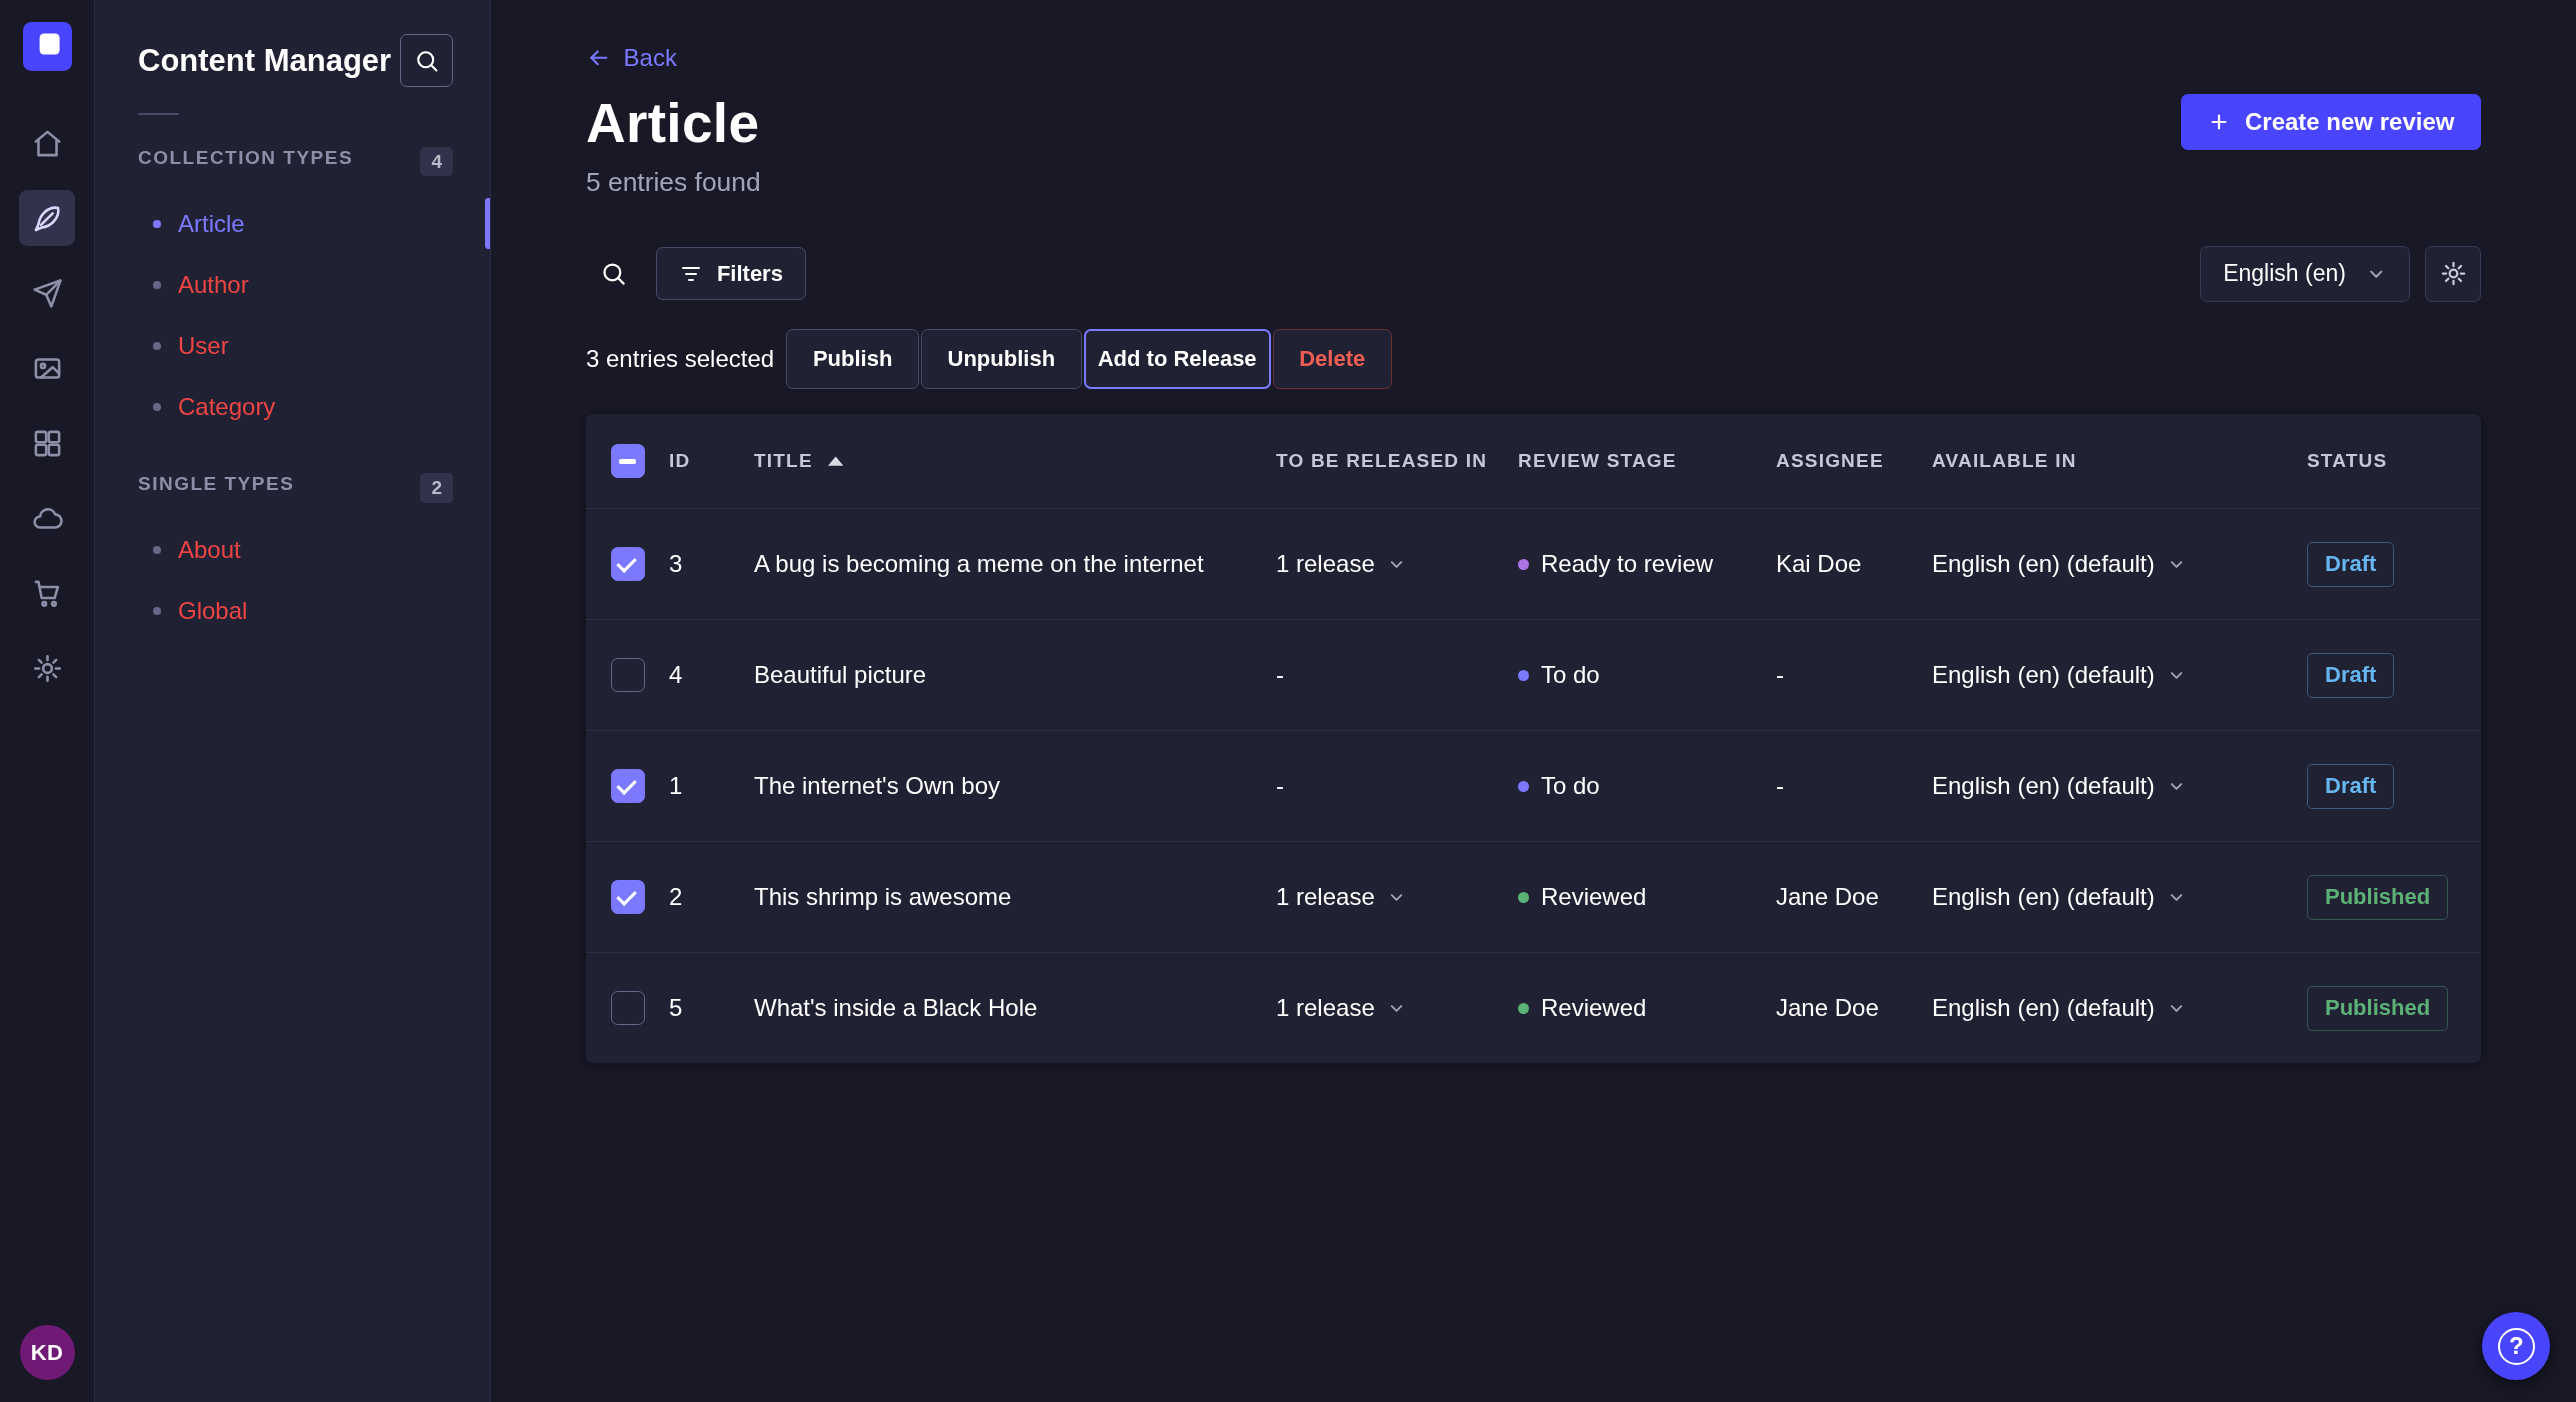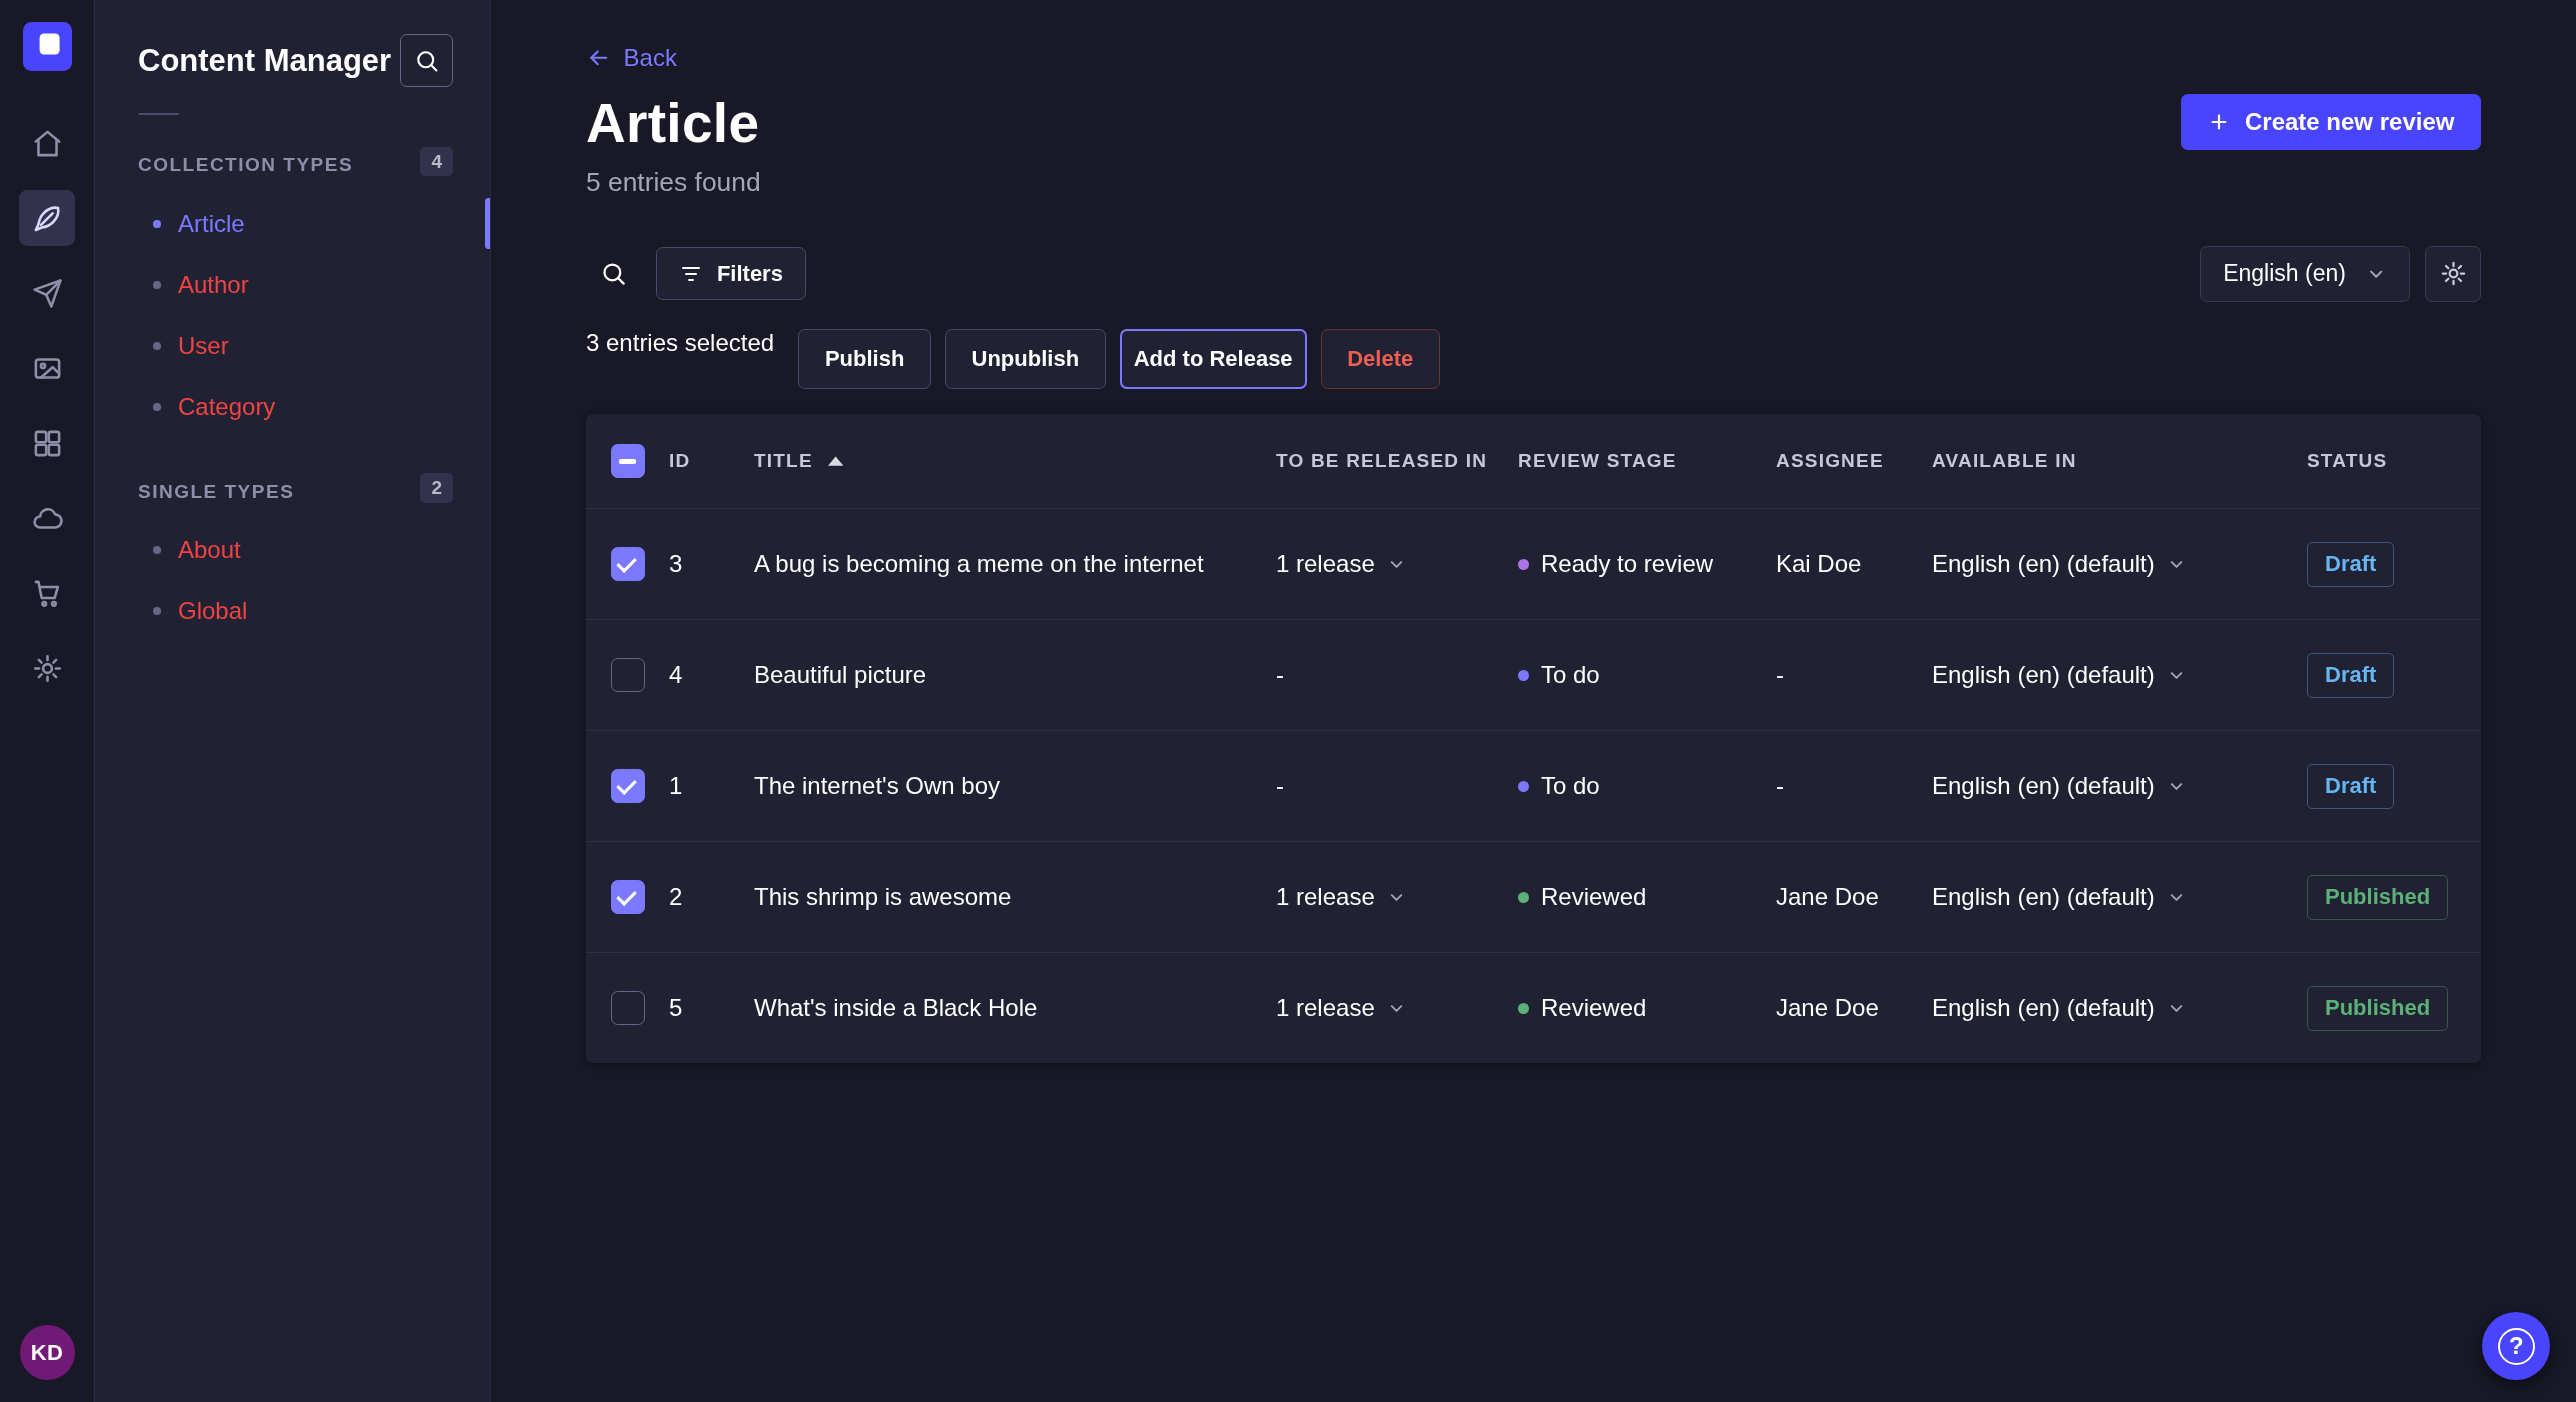--- a/index.html
+++ b/index.html
@@ -17,21 +17,21 @@
   .avatar{margin-top:auto;width:55px;height:55px;border-radius:50%;background:#701a75;color:#fff;font-size:22px;font-weight:700;border:none;cursor:pointer;letter-spacing:0.4px}
 
   
   .sidebar{width:396px;height:100%;background:#212134;border-right:0.9px solid #2b2b44;padding:34px 37px 0 43px;flex:none}
   .sidebar-header{display:flex;align-items:center;justify-content:space-between}
   .sidebar-title{font-size:31px;font-weight:700}
   .icon-btn{width:53px;height:53px;border:0.9px solid #666687;background:transparent;border-radius:6.8px;color:#fff;display:flex;align-items:center;justify-content:center;cursor:pointer}
   .icon-btn svg{width:25.6px;height:25.6px}
   .sidebar-divider{width:41px;height:2.6px;background:#4a4a6a;margin:25.6px 0 32px;border-radius:1.7px}
   .section{margin-bottom:36px}
-  .section-head{display:flex;align-items:flex-end;justify-content:space-between;margin-bottom:17px}
+  .section-head{display:flex;align-items:flex-start;justify-content:space-between;margin-bottom:17px}
   .section-label{font-size:19px;font-weight:700;letter-spacing:1.5px;color:#8e8ea9}
   .badge{background:#32324d;color:#b9b9c9;font-size:19px;font-weight:600;padding:5.1px 11px;border-radius:5.1px;line-height:1}
   .side-list{list-style:none}
   .side-item{display:flex;align-items:center;gap:17px;height:61px;padding-left:15.3px;font-size:24px;color:#ef4444;cursor:pointer;position:relative}
   .side-item .bullet{width:7.7px;height:7.7px;border-radius:50%;background:#666687;flex:none}
   .side-item.active{color:#7b79ff}
   .side-item.active .bullet{background:#7b79ff}
   .side-item.active::after{content:"";position:absolute;right:-37px;top:5.1px;bottom:5.1px;width:5.1px;background:#7b79ff;border-radius:3.4px 0 0 3.4px}
 
   
@@ -48,21 +48,21 @@
   .toolbar-left,.toolbar-right{display:flex;align-items:center;gap:15.3px}
   .plain-icon-btn{width:55px;height:55px;background:transparent;border:none;color:#fff;display:flex;align-items:center;justify-content:center;cursor:pointer}
   .plain-icon-btn svg{width:27px;height:27px}
   .tertiary-btn{display:flex;align-items:center;gap:13.6px;background:#212134;border:0.9px solid #4a4a6a;border-radius:6.8px;color:#fff;font-size:22px;font-weight:600;height:53px;padding:0 22px;cursor:pointer}
   .tertiary-btn svg{width:24px;height:24px}
   .select-btn{display:flex;align-items:center;gap:20.4px;background:#212134;border:0.9px solid #3a3a56;border-radius:6.8px;color:#fff;font-size:23px;height:56px;padding:0 22px;cursor:pointer}
   .select-btn svg{width:20.4px;height:20.4px;color:#a5a5ba}
   .gear-square{width:56px;height:56px;background:#212134;border:0.9px solid #3a3a56;border-radius:6.8px;color:#c9c9d8;display:flex;align-items:center;justify-content:center;cursor:pointer}
   .gear-square svg{width:27px;height:27px}
 
-  .selection-bar{display:flex;gap:14px;margin-top:27px}
+  .selection-bar{display:flex;align-items:center;gap:2px;margin-top:27px}
   .selection-text{font-size:24px;margin-right:10.2px}
   .ghost-btn{background:#212134;border:0.9px solid #4a4a6a;border-radius:6.8px;color:#fff;font-size:22px;font-weight:600;height:60px;padding:0 25.6px;cursor:pointer}
   .ghost-btn.focused{border:2.6px solid #7b79ff;padding:0 12px}
   .ghost-btn.danger{color:#ee5e52;border-color:#6b3431}
 
   
   .table{margin-top:25.6px;background:#212134;border-radius:6.8px;overflow:hidden;box-shadow:0 1.7px 8.5px rgba(0,0,0,.3)}
   .row{display:grid;grid-template-columns:83px 85px 522px 242px 258px 156px 375px 1fr;align-items:center}
   .thead{height:94px}
   .tbody-row{height:111px;border-top:0.9px solid #2e2e48;cursor:pointer}

